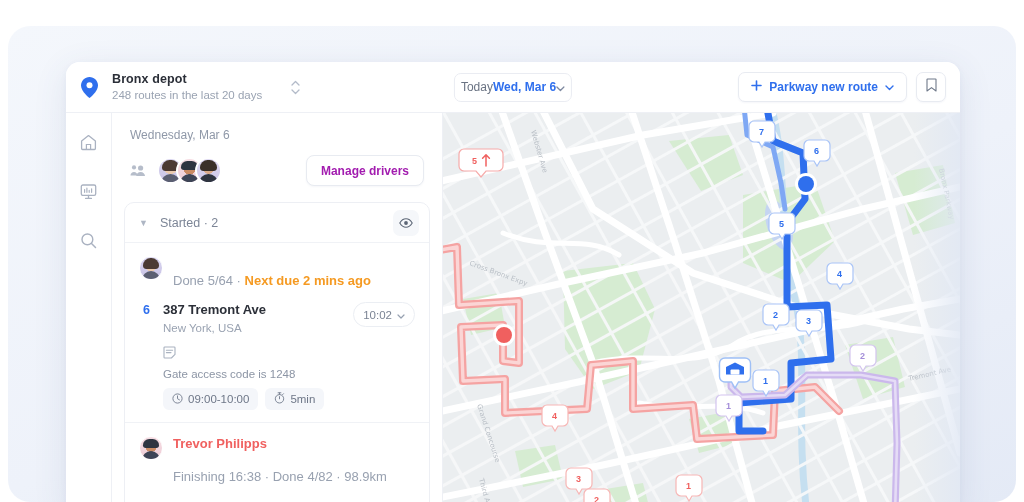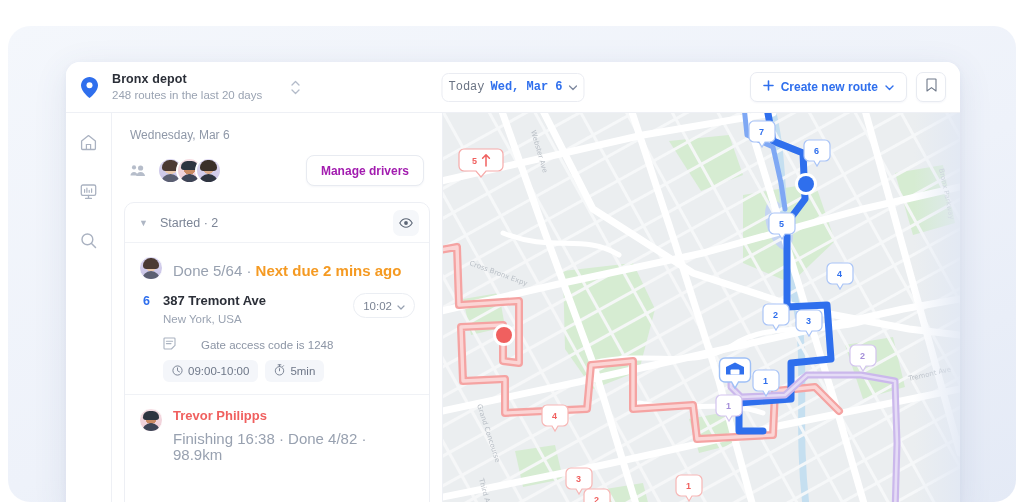--- a/index.html
+++ b/index.html
@@ -39,23 +39,23 @@
   .depot-block { display: flex; align-items: center; gap: 29px; }
   .depot-title { font-size: 12.5px; font-weight: 700; color: #2b2f38; letter-spacing: .1px; line-height: 15px; }
   .depot-sub { font-size: 11.5px; color: #9aa3b2; line-height: 15px; margin-top: 1px; }
   .updown { display: flex; flex-direction: column; align-items: center; gap: 3px; color: #b3bbc9; }
 
   .topbar-center {
     position: absolute; left: 50%; transform: translateX(-50%);
     display: flex; align-items: center;
   }
   .date-pill {
-    display: flex; align-items: center; gap: 6px;
+    display: flex; align-items: center; 
     height: 29px; padding: 0 6px;
-    border: 1px solid #eaecf2; border-radius: 7px; background: #fff; font-family: Liberation Mono, monospace;
+    border: 1px solid #eaecf2; border-radius: 7px; background: #fff;
   }
   .date-today { font-size: 12px; color: #6a7383; }
   .date-value { font-size: 12px; color: #2f6fed; font-weight: 700; }
 
   .topbar-right {
     position: absolute; right: 14px; display: flex; align-items: center; gap: 9px;
   }
   .create-btn {
     display: flex; align-items: center; gap: 7px;
     height: 30px; padding: 0 12px;
@@ -142,37 +142,37 @@
 
   .driver-row { display: flex; align-items: flex-start; padding: 13px 14px 10px 14px; }
   .driver-av {
     width: 24px; height: 24px; border-radius: 50%; margin-right: 10px;
     position: relative; overflow: hidden; flex: none;
     border: 1px solid #fff;
   }
   .driver-name { font-size: 13px; font-weight: 700; line-height: 16px; }
   .driver-name.blue { color: #2f6fed; }
   .driver-name.red { color: #f0605f; }
-  .driver-meta { font-size: 15px; color: #98a1b0; line-height: 16px; margin-top: 7px; }
+  .driver-meta { font-size: 13px; color: #98a1b0; line-height: 16px; margin-top: 17px; }
   .meta-due { color: #f59a22; font-weight: 700; }
 
   .stop-row { display: flex; padding: 2px 14px 0 14px; }
   .stop-num { width: 24px; flex: none; font-size: 12.5px; color: #2f6fed; font-weight: 700; text-align: left; padding-left: 4px; line-height: 18px; }
   .stop-body { flex: 1; }
   .stop-title { font-size: 13px; font-weight: 700; color: #2b2f38; line-height: 18px; }
   .stop-city { font-size: 11.5px; color: #9aa3b2; line-height: 16px; margin-top: 1px; }
   .stop-time {
     height: 25px; padding: 0 9px; border: 1px solid #ebeef3; border-radius: 13px;
     display: flex; align-items: center; gap: 5px;
     font-size: 11.5px; color: #7b8494; background: #fff; align-self: flex-start;
     margin-top: 1px;
   }
   .note-line {
-    display: flex; align-items: center; gap: 25px;
-    margin: 10px 0 0 38px; font-size: 11.5px; color: #8c95a5;
+    display: flex; gap: 7px;
+    margin: 10px 0 0 38px; font-size: 11.5px; color: #8c95a5; flex-direction: column;
   }
   .chips { display: flex; gap: 7px; margin: 8px 0 12px 38px; }
   .chip {
     display: flex; align-items: center; gap: 5px;
     height: 22px; padding: 0 9px; border-radius: 6px;
     background: #f4f6fa; font-size: 11.5px; color: #6e7788;
   }
   .row-sep { height: 1px; background: #f0f2f6; }
 
   
@@ -231,21 +231,21 @@
         </div>
       </div>
 
       <div class="topbar-right">
         <div class="create-btn">
           <span>
             <svg width="11" height="11" viewBox="0 0 11 11">
                 <path d="M5.5 1v9M1 5.5h9" stroke="#2f6fed" stroke-width="1.6" stroke-linecap="round"></path>
               </svg>
           </span>
-          <span>Create new route</span>
+          <span>Parkway new route</span>
           <span>
             <svg width="9" height="6" viewBox="0 0 9 6">
                 <path d="M1 1l3.5 3.5L8 1" stroke="#2f6fed" stroke-width="1.4" fill="none" stroke-linecap="round" stroke-linejoin="round"></path>
               </svg>
           </span>
         </div>
         <div class="icon-btn">
           <span>
             <svg width="11" height="14" viewBox="0 0 11 14">
                 <path d="M1 1.6A.6.6 0 011.6 1h7.8a.6.6 0 01.6.6V13L5.5 9.6 1 13V1.6z" stroke="#6e7889" stroke-width="1.1" fill="none" stroke-linejoin="round"></path>

